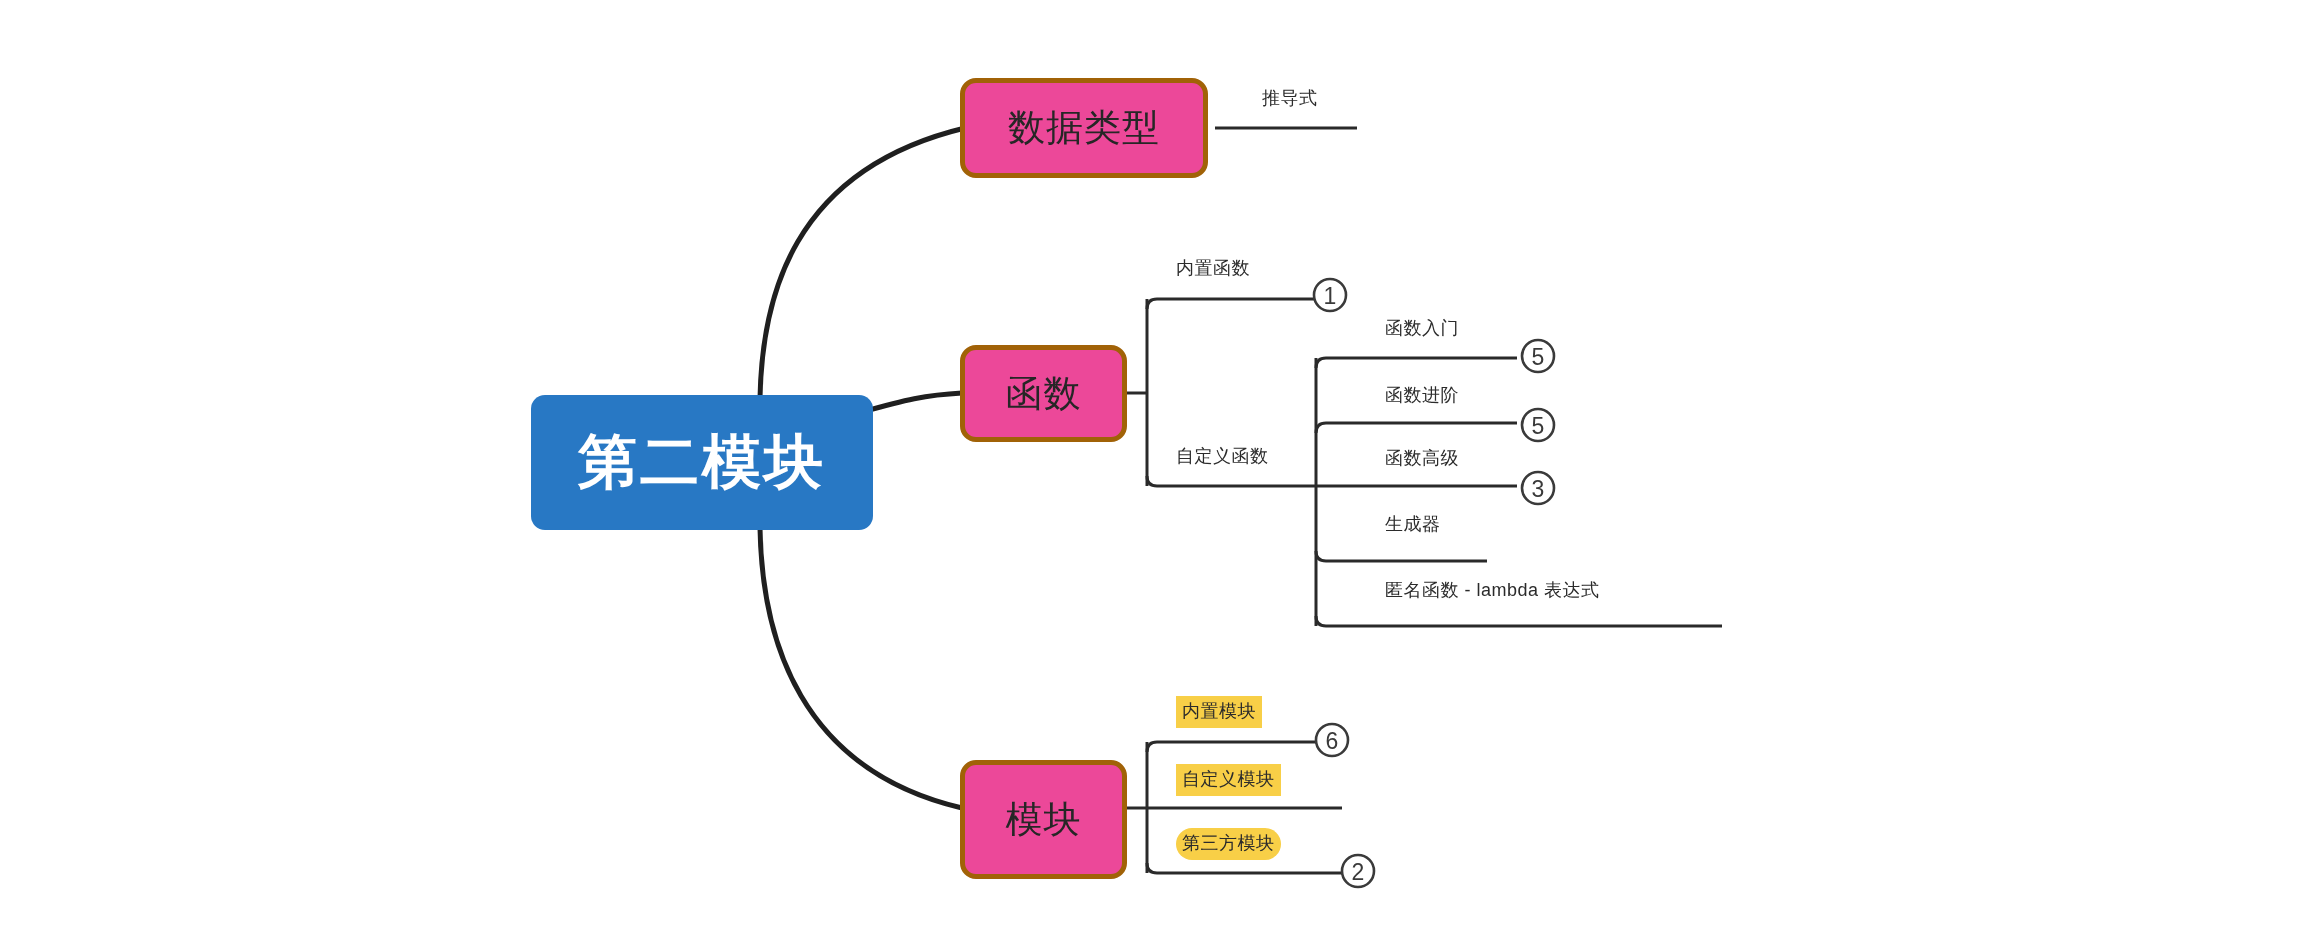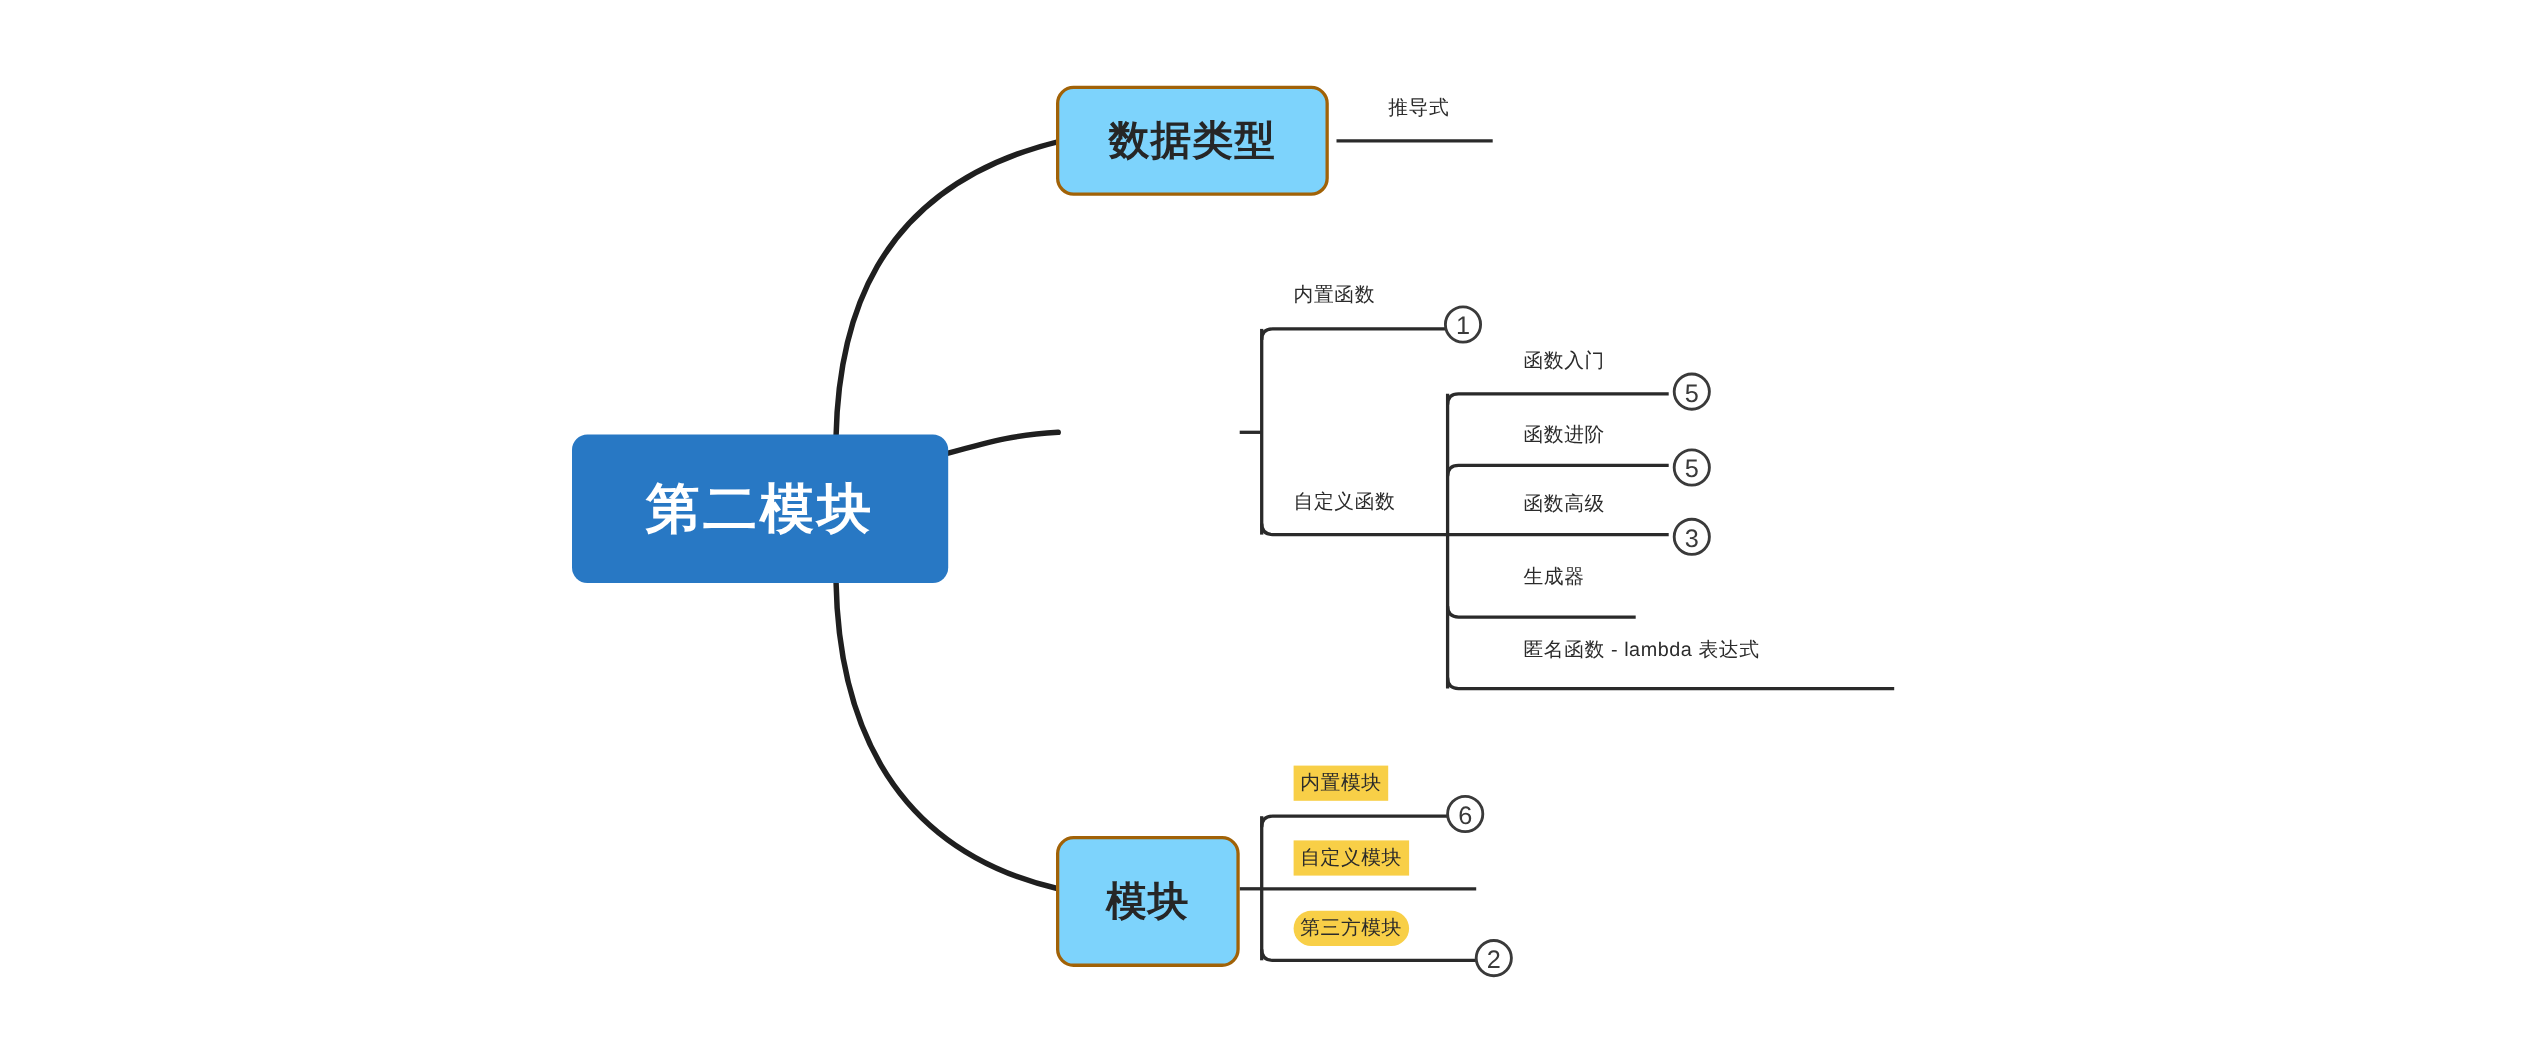--- a/index.html
+++ b/index.html
@@ -59,31 +59,32 @@
     box-sizing: border-box;
     display: flex;
     align-items: center;
     justify-content: center;
     white-space: nowrap;
   }
   .node-root {
     background: #2878c4;
     color: #ffffff;
     border-radius: 14px;
-    font-size: 49px;
+    font-size: 59px;
     font-weight: 700;
     letter-spacing: 3px;
+    margin-left: 11px;
   }
   .node-branch {
-    background: #7dd3fc;
-    border: 3px solid #a16207;
+    background: #ec4899;
+    border: 5px solid #a16207;
     border-radius: 16px;
     color: #262626;
     font-size: 37px;
-    font-weight: 700;
+    font-weight: 400;
     letter-spacing: 1px;
   }
   .leaf-label {
     position: absolute;
     color: #2b2b2b;
     font-size: 18px;
     white-space: nowrap;
     letter-spacing: 0.5px;
   }
   .leaf-label.hl {
@@ -164,20 +165,23 @@
   </svg>
 
   <div class="node node-root" style="left:520px; top:395px; width:342px; height:135px;">
     <span>第二模块</span>
   </div>
 
   <div class="node node-branch" style="left:960px; top:78px; width:248px; height:100px;">
     <span>数据类型</span>
   </div>
 
+  <div class="node node-branch" style="left:960px; top:345px; width:167px; height:97px;">
+    <span>函数</span>
+  </div>
 
   <div class="node node-branch" style="left:960px; top:760px; width:167px; height:119px;">
     <span>模块</span>
   </div>
 
   <div class="leaf-label" style="left:1262px; top:86px;">
     <span>推导式</span>
   </div>
 
   <div class="leaf-label" style="left:1176px; top:256px;">

